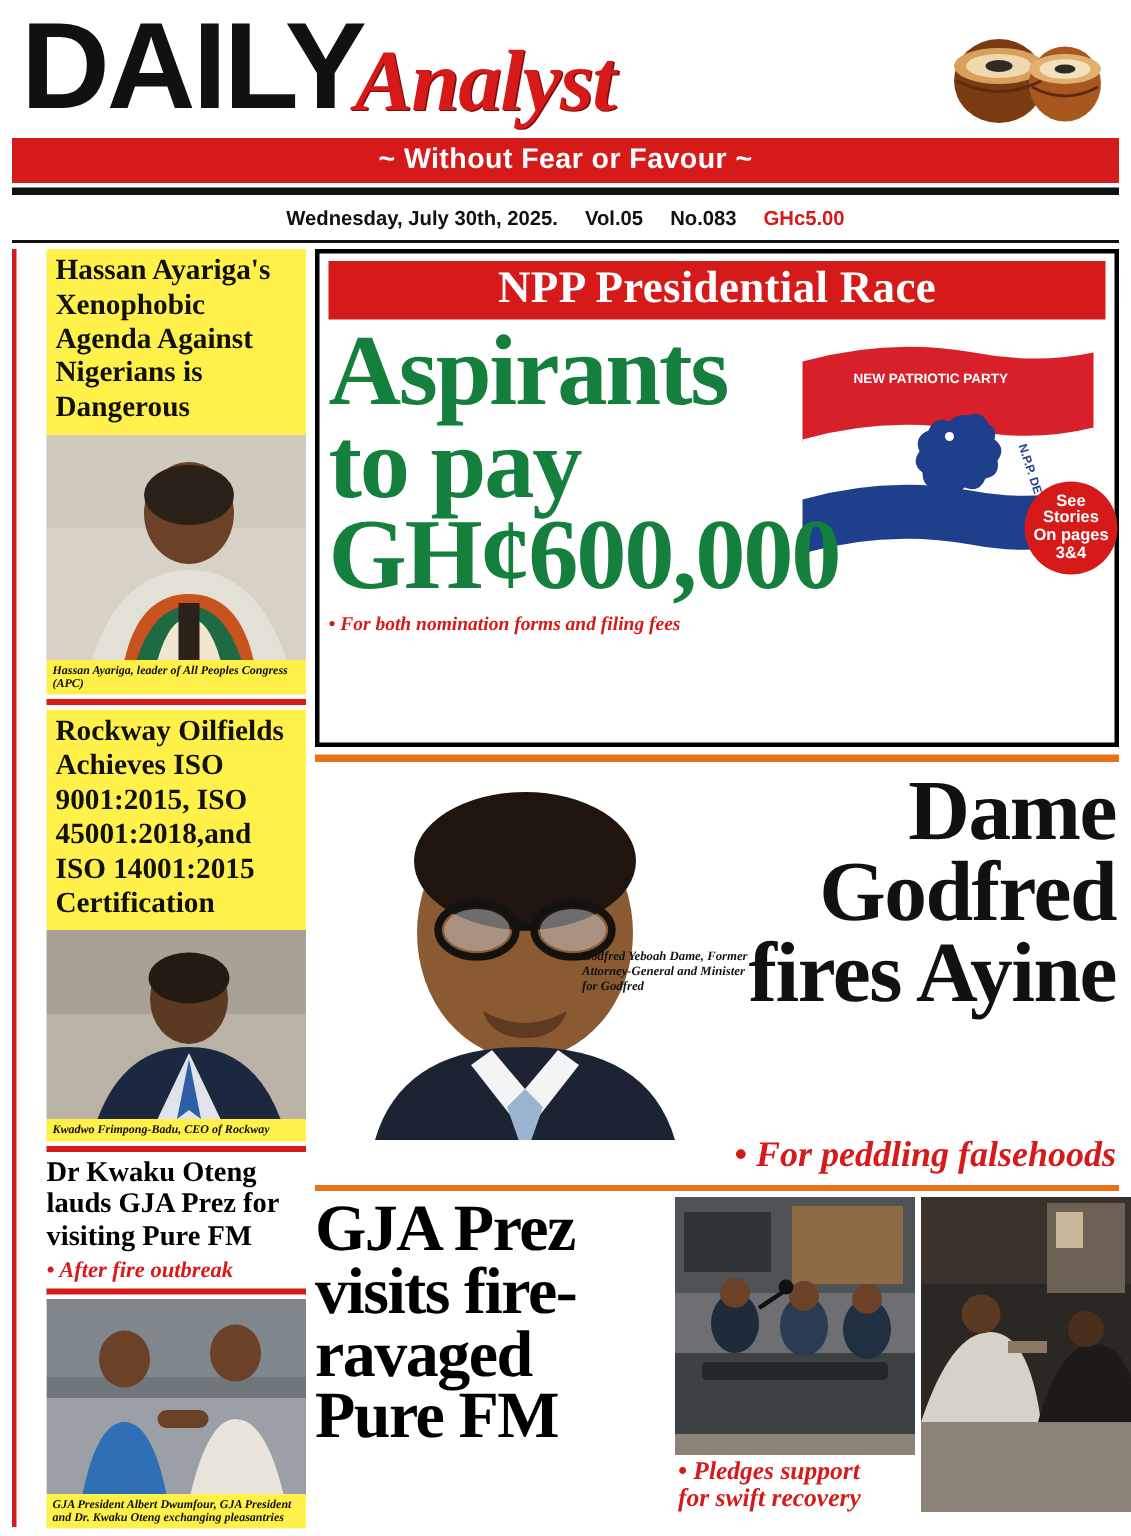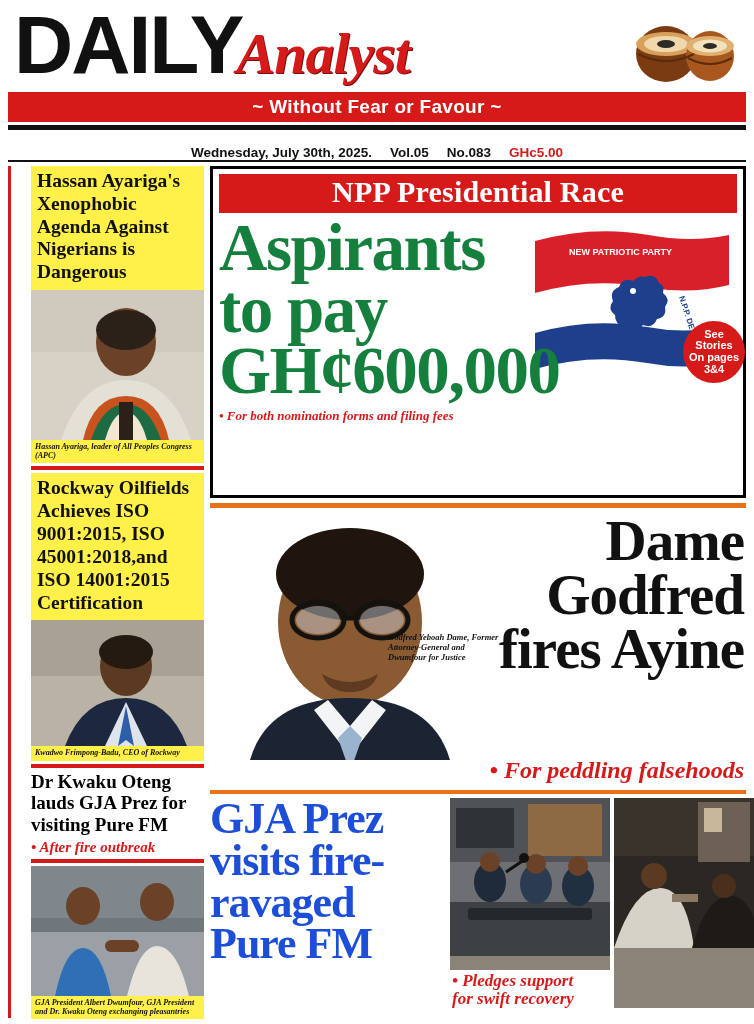--- a/index.html
+++ b/index.html
@@ -65,21 +65,21 @@
     letter-spacing: 0.3px;
   }
   .rule-black {
     height: 5px; background: #111; margin: 3px 8px 0 8px;
   }
 
   
   .dateline {
     height: 30px;
     display: flex;
-    align-items: flex-end;
+    align-items: center;
     justify-content: center;
     gap: 18px;
     font-family: "Liberation Sans", sans-serif;
     font-weight: bold;
     font-size: 13.5px;
     color: #111;
   }
   .dateline .price { color: #d61a1a; }
   .rule-thin { height: 2px; background:#111; margin: 0 8px; }
 
@@ -269,21 +269,21 @@
     display: flex;
     gap: 4px;
   }
   .third-head {
     width: 236px;
     flex: 0 0 236px;
     font-family: "Liberation Serif", serif;
     font-weight: bold;
     font-size: 44px;
     line-height: 0.95;
-    color: #1d4ed8;
+    color: #000000;
     letter-spacing: -1px;
   }
   .third-mid {
     flex: 1 1 auto;
     position: relative;
     display: flex;
     flex-direction: column;
   }
   .third-photo {
     flex: 1 1 auto;
@@ -467,21 +467,21 @@
           <ellipse cx="172" cy="108" rx="26" ry="18" fill="none" stroke="#14120f" stroke-width="5"></ellipse>
           <line x1="134" y1="106" x2="146" y2="106" stroke="#14120f" stroke-width="5"></line>
           <ellipse cx="108" cy="108" rx="22" ry="14" fill="#cfd8e0" opacity="0.45"></ellipse>
           <ellipse cx="172" cy="108" rx="22" ry="14" fill="#cfd8e0" opacity="0.45"></ellipse>
           <path d="M112 162 q28 16 56 0 q-6 18 -28 18 q-22 0 -28 -18 z" fill="#5d3a21"></path>
           <path d="M40 248 q18 -62 100 -62 q82 0 100 62 z" fill="#1c2333"></path>
           <path d="M118 188 l22 26 l22 -26 l14 10 l-36 46 l-36 -46 z" fill="#f2f4f6"></path>
           <path d="M140 214 l-12 12 l12 34 l12 -34 z" fill="#9ab4cf"></path>
         </svg>
       </div>
-      <div class="photo-credit">Godfred Yeboah Dame, Former Attorney-General and Dwumfour for Justice</div>
+      <div class="photo-credit">Godfred Yeboah Dame, Former Attorney-General and Minister for Godfred</div>
       <div class="second-head">
         <div>Dame</div>
         <div>Godfred</div>
         <div>fires Ayine</div>
       </div>
       <div class="second-sub">• For peddling falsehoods</div>
     </div>
 
     <div class="third-story">
       <div class="third-head">

